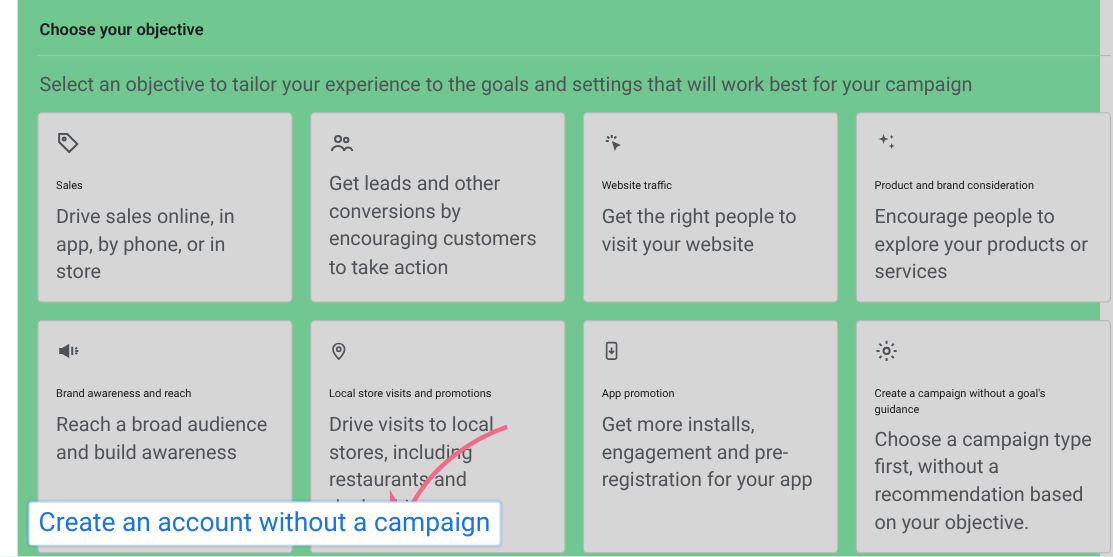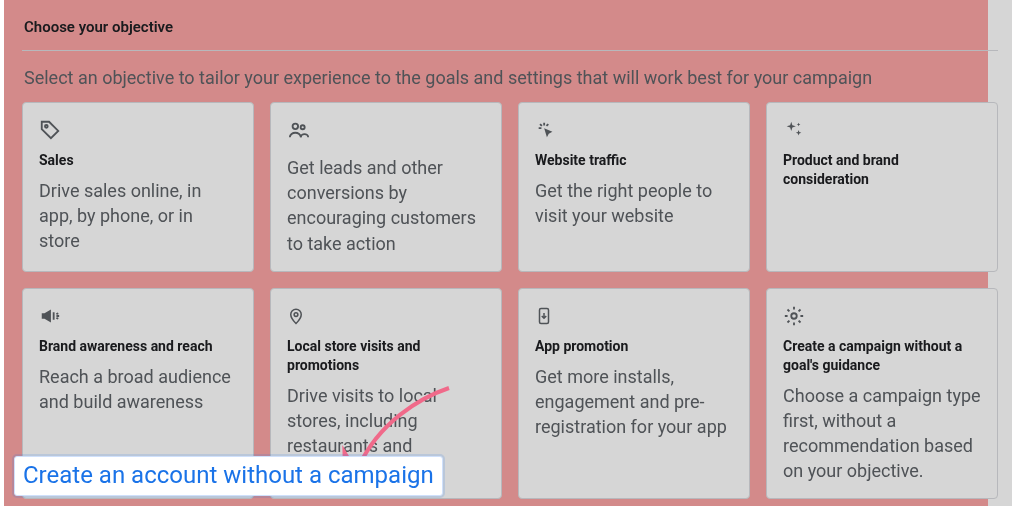--- a/index.html
+++ b/index.html
@@ -7,23 +7,23 @@
     padding: 0;
     width: 1012px;
     height: 506px;
     font-family: Roboto, "Helvetica Neue", Arial, sans-serif;
     background: #fff;
     overflow: hidden;
     position: relative;
   }
   .surface {
     position: absolute;
-    left: 4px; top: 0;
+    left: 16px; top: 0;
     width: 984px; height: 506px;
-    background: #fca5a5;
+    background: #86efac;
   }
   .scrim {
     position: absolute;
     left: 0; top: 0;
     width: 1012px; height: 506px;
     background: rgba(0,0,0,0.16);
     pointer-events: none;
   }
   .panel {
     position: absolute;
@@ -57,24 +57,24 @@
     padding: 16px 16px 14px 16px;
     min-height: 170px;
     cursor: pointer;
   }
   .card .icon {
     height: 28px;
     color: #5f6368;
   }
   .card .icon svg { display: block; }
   .card-title {
-    font-size: 14px;
-    font-weight: 700;
+    font-size: 10px;
+    font-weight: 400;
     color: #202124;
-    margin-top: 4px;
+    margin-top: 16px;
     line-height: 1.35;
   }
   .card-desc {
     font-size: 18px;
     color: #5f6368;
     margin-top: 8px;
     line-height: 1.4;
   }
   .bottom-link {
     position: absolute;
@@ -144,20 +144,21 @@
         <div class="card-desc">Get the right people to visit your website</div>
       </div>
 
       <div class="card">
         <div class="icon">
           <svg width="22" height="22" viewBox="0 0 24 24" fill="#5f6368">
               <path d="M9 3l1.2 3.8L14 8l-3.8 1.2L9 13l-1.2-3.8L4 8l3.8-1.2L9 3zM17 12l.8 2.2L20 15l-2.2.8L17 18l-.8-2.2L14 15l2.2-.8L17 12zM17 4l.6 1.4L19 6l-1.4.6L17 8l-.6-1.4L15 6l1.4-.6L17 4z"></path>
             </svg>
         </div>
         <div class="card-title">Product and brand consideration</div>
+        <div class="card-desc">Encourage people to explore your products or services</div>
       </div>
 
       <div class="card">
         <div class="icon">
           <svg width="22" height="22" viewBox="0 0 24 24" fill="#5f6368">
               <path d="M3 9v6h3l7 4V5L6 9H3z"></path>
               <path d="M16 8v8M19 10l2-1M19 14l2 1M19 12h3" stroke="#5f6368" stroke-width="2" fill="none"></path>
             </svg>
         </div>
         <div class="card-title">Brand awareness and reach</div>

